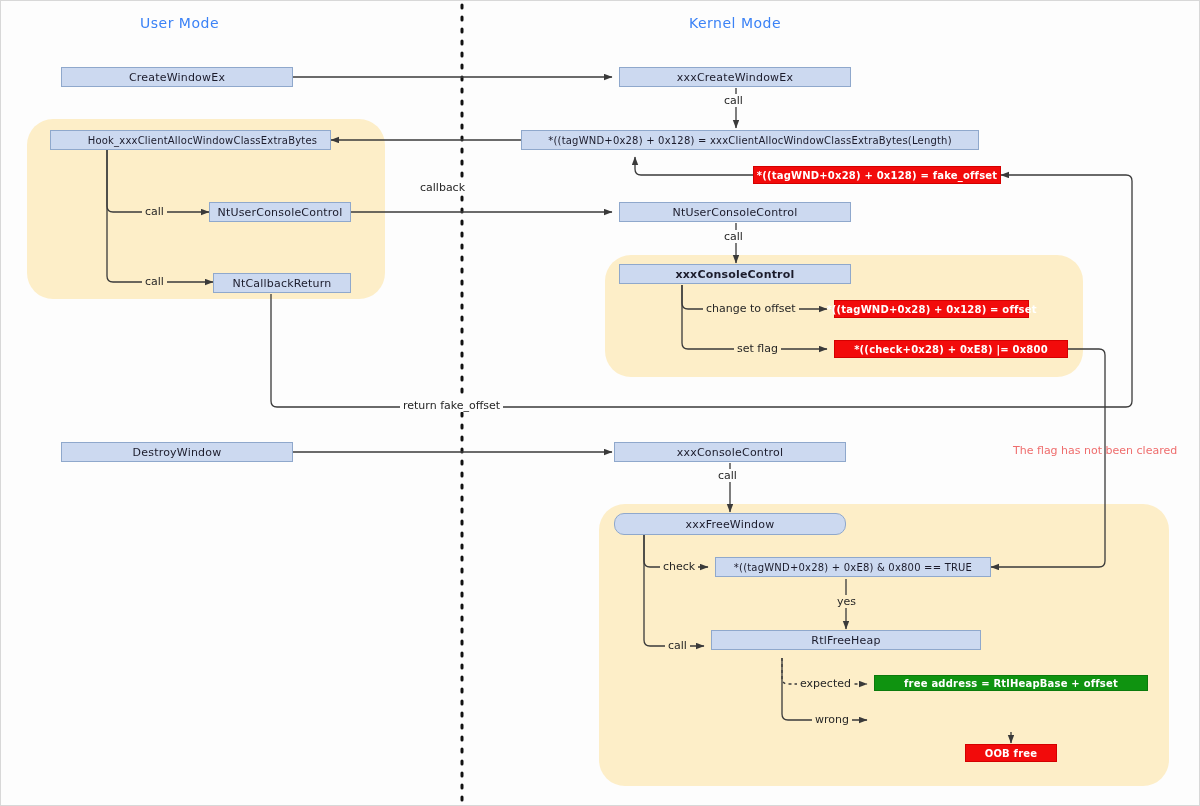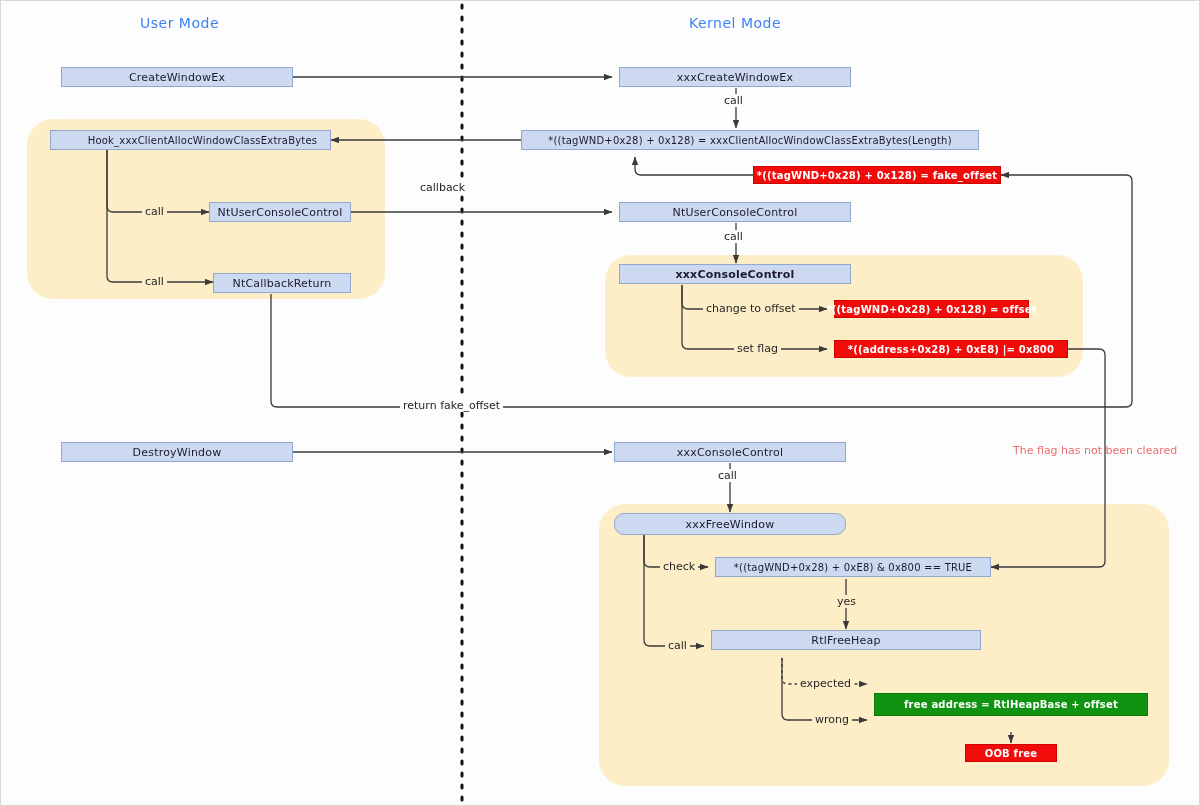--- a/index.html
+++ b/index.html
@@ -96,31 +96,31 @@
   <div class="node n-blue" style="left:520px;top:129px;width:458px;height:20px;font-size:10px;text-align:center;">*((tagWND+0x28) + 0x128) = xxxClientAllocWindowClassExtraBytes(Length)</div>
 
   <div class="node n-red" style="left:752px;top:165px;width:248px;height:18px;font-size:10px;">*((tagWND+0x28) + 0x128) = fake_offset</div>
 
   <div class="node n-blue" style="left:618px;top:201px;width:232px;height:20px;">NtUserConsoleControl</div>
 
   <div class="node n-blue" style="left:618px;top:263px;width:232px;height:20px;font-weight:bold;">xxxConsoleControl</div>
 
   <div class="node n-red" style="left:833px;top:299px;width:195px;height:18px;font-size:10px;">*((tagWND+0x28) + 0x128) = offset</div>
 
-  <div class="node n-red" style="left:833px;top:339px;width:234px;height:18px;font-size:10px;">*((address+0x28) + 0xE8) |= 0x800</div>
+  <div class="node n-red" style="left:833px;top:339px;width:234px;height:18px;font-size:10px;">*((check+0x28) + 0xE8) |= 0x800</div>
 
   <div class="node n-blue" style="left:613px;top:441px;width:232px;height:20px;">xxxConsoleControl</div>
 
   <div class="node n-blue" style="left:613px;top:512px;width:232px;height:22px;border-radius:10px;">xxxFreeWindow</div>
 
   <div class="node n-blue" style="left:714px;top:556px;width:276px;height:20px;font-size:10px;">*((tagWND+0x28) + 0xE8) &amp; 0x800 == TRUE</div>
 
   <div class="node n-blue" style="left:710px;top:629px;width:270px;height:20px;">RtlFreeHeap</div>
 
-  <div class="node n-green" style="left:873px;top:674px;width:274px;height:23px;font-size:10px;margin-top:18px;">free address = RtlHeapBase + offset</div>
+  <div class="node n-green" style="left:873px;top:674px;width:274px;height:16px;font-size:10px;">free address = RtlHeapBase + offset</div>
 
 
   <div class="node n-red" style="left:964px;top:743px;width:92px;height:18px;font-size:10px;">OOB free</div>
 
   <div class="edge-label" style="left:416px;top:132px;margin-top:48px;">callback</div>
 
   <div class="edge-label" style="left:720px;top:93px;">call</div>
 
   <div class="edge-label on-yellow" style="left:141px;top:204px;">call</div>
 

